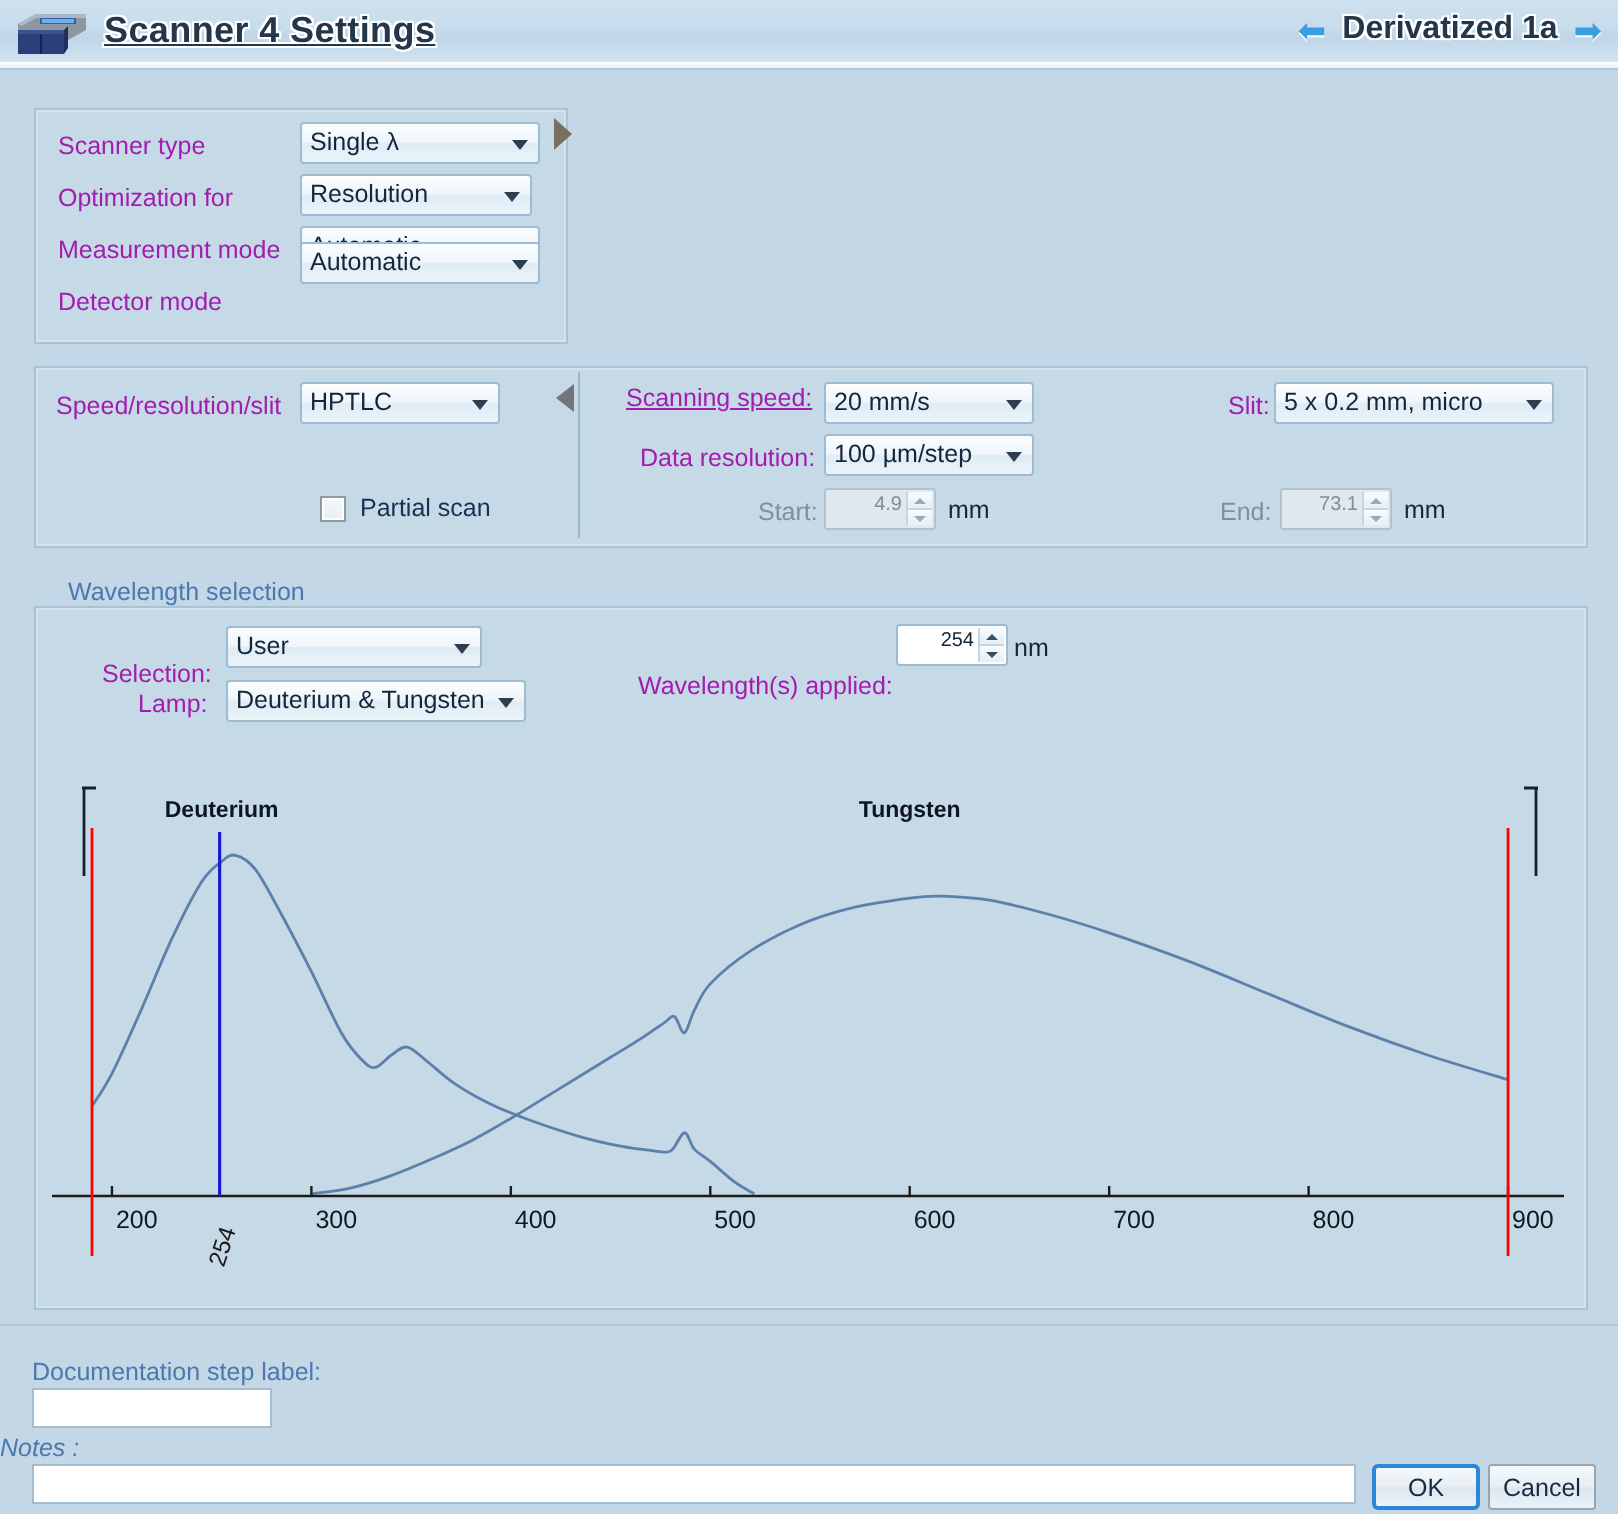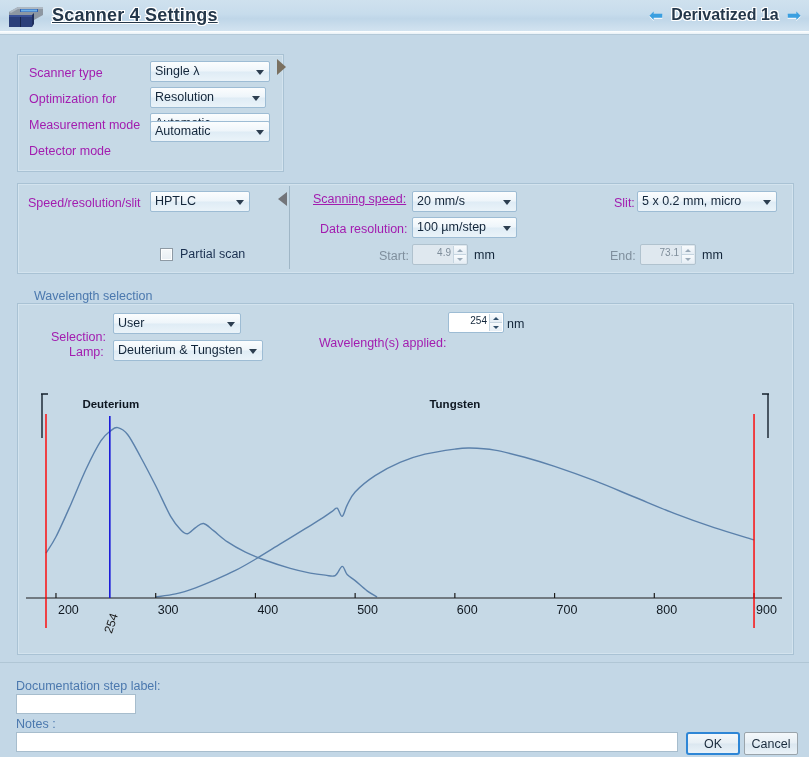--- a/index.html
+++ b/index.html
@@ -223,21 +223,21 @@
     width: 762px; height: 272px;
   }
 
   
   .bottom-label {
     position: absolute;
     font-size: 12.5px;
     color: #4b78ae;
   }
   #doc-label { left: 16px; top: 679px; }
-  #notes-label { left: 16px; top: 717px; }
+  #notes-label { left: 0; top: 717px; font-style: italic; }
   .tinput {
     position: absolute;
     background: #ffffff;
     border: 1px solid #a7bdcd;
     box-sizing: border-box;
     font-family: "Liberation Sans", sans-serif;
     font-size: 12.5px;
     color: #13263a;
     padding: 0 3px;
     outline: none;

